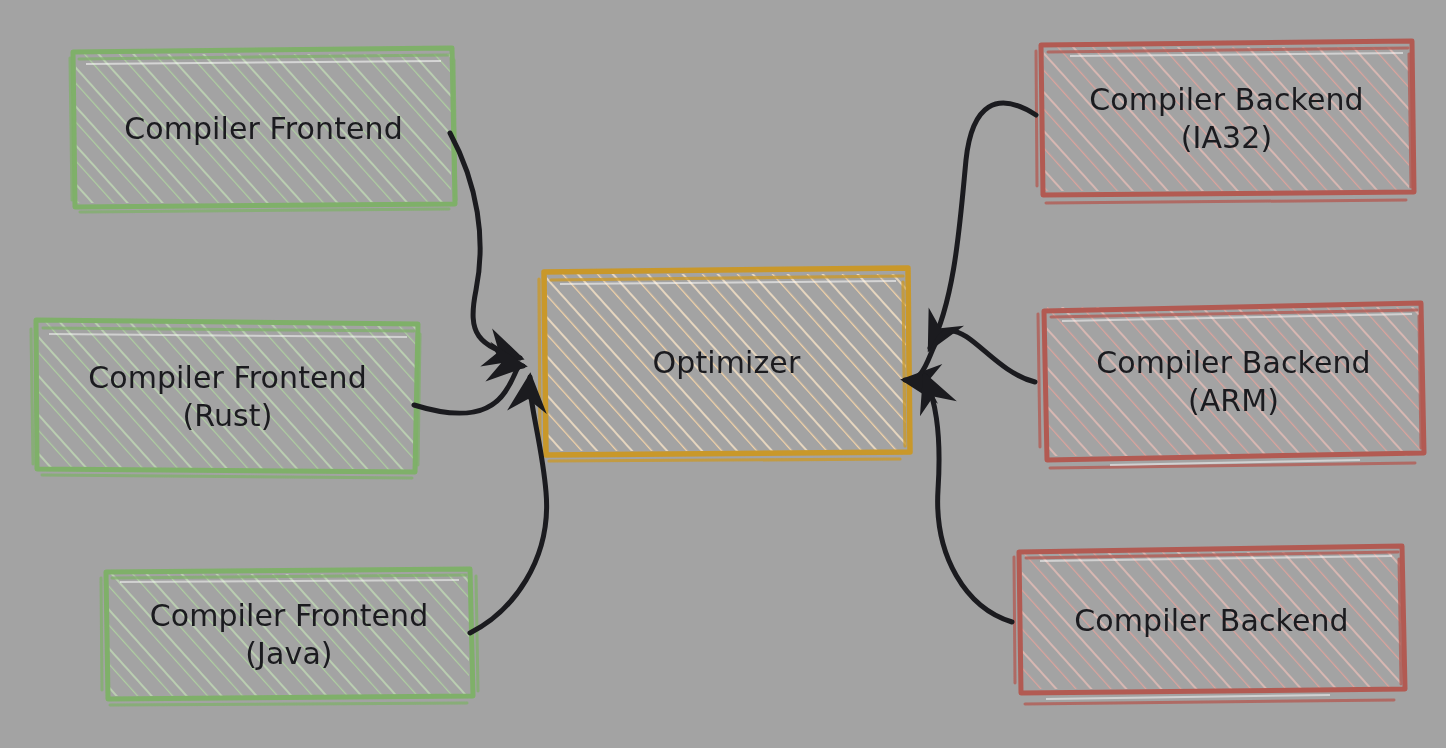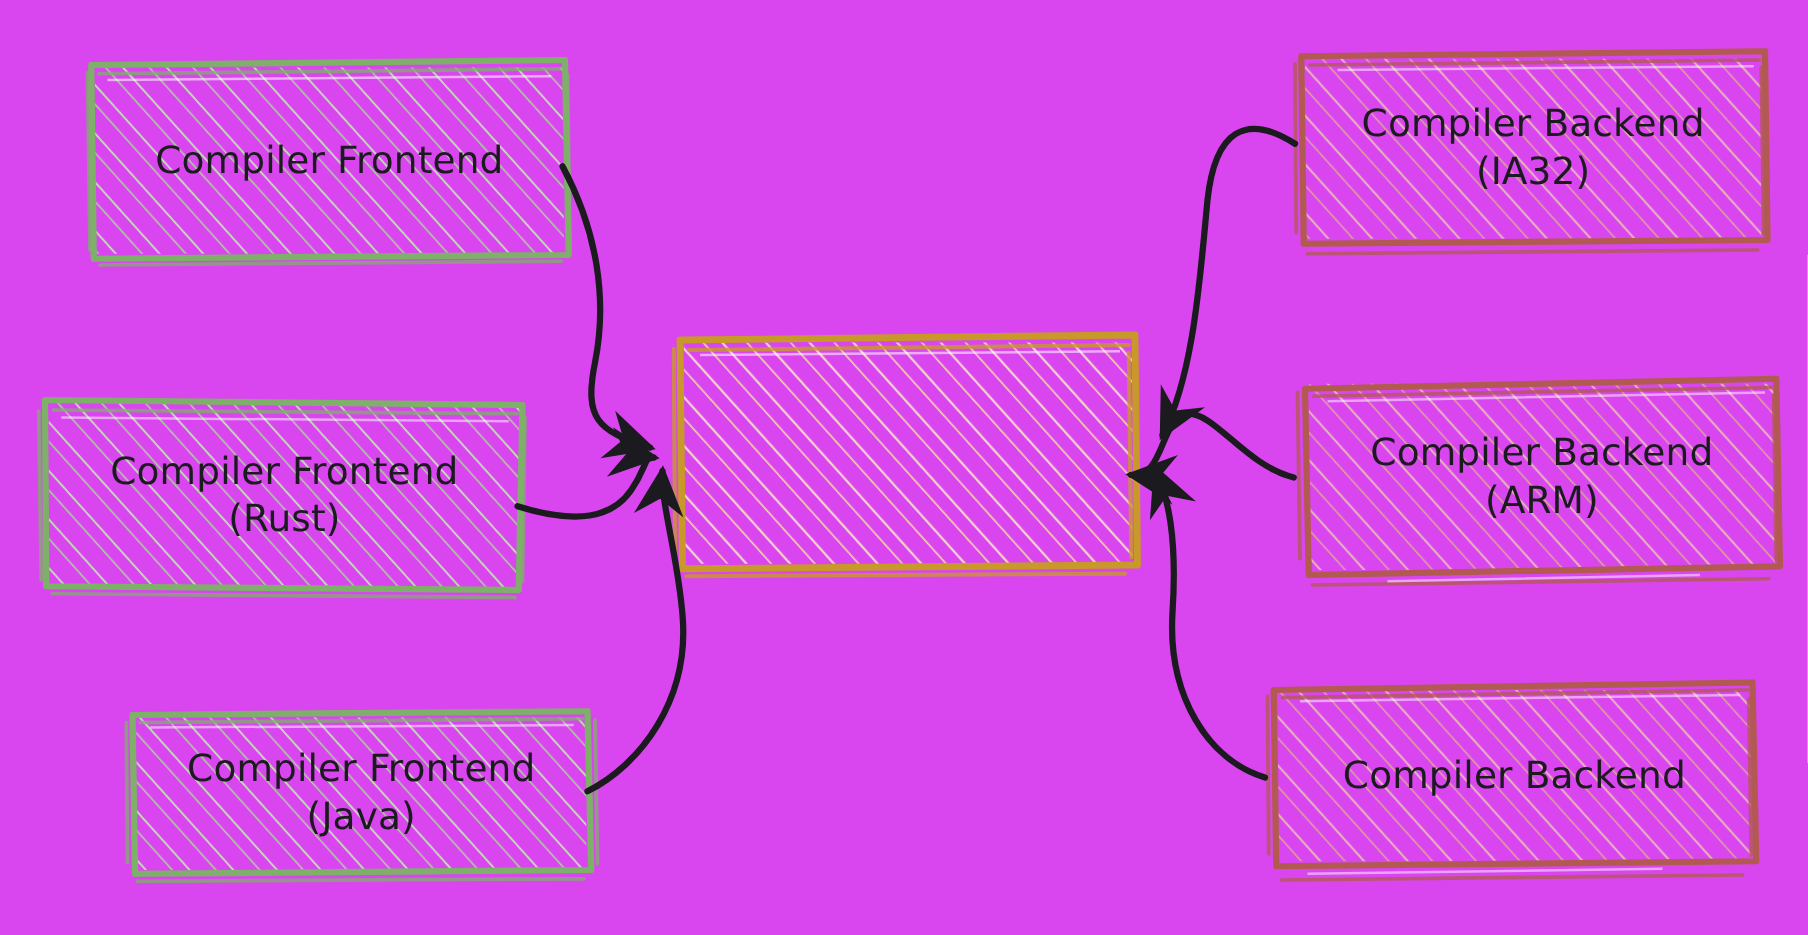--- a/index.html
+++ b/index.html
@@ -11,21 +11,21 @@
   body {
     width: 1446px;
     height: 748px;
     overflow: hidden;
     font-family: "DejaVu Sans", sans-serif;
   }
   #canvas-root {
     position: relative;
     width: 1446px;
     height: 748px;
-    background: #d946ef;
+    background: #a3a3a3;
   }
   #diagram-svg {
     position: absolute;
     top: 0;
     left: 0;
     width: 1446px;
     height: 748px;
   }
   .node-label {
     position: absolute;
@@ -142,20 +142,23 @@
   <div class="node-label" style="left:35px; top:318px; width:385px; height:157px;">
     <span>Compiler Frontend</span>
     <span class="l2">(Rust)</span>
   </div>
 
   <div class="node-label" style="left:105px; top:570px; width:368px; height:130px;">
     <span>Compiler Frontend</span>
     <span class="l2">(Java)</span>
   </div>
 
+  <div class="node-label" style="left:543px; top:270px; width:367px; height:185px;">
+    <span>Optimizer</span>
+  </div>
 
   <div class="node-label" style="left:1040px; top:43px; width:373px; height:152px;">
     <span>Compiler Backend</span>
     <span class="l2">(IA32)</span>
   </div>
 
   <div class="node-label" style="left:1043px; top:303px; width:381px; height:157px;">
     <span>Compiler Backend</span>
     <span class="l2">(ARM)</span>
   </div>

